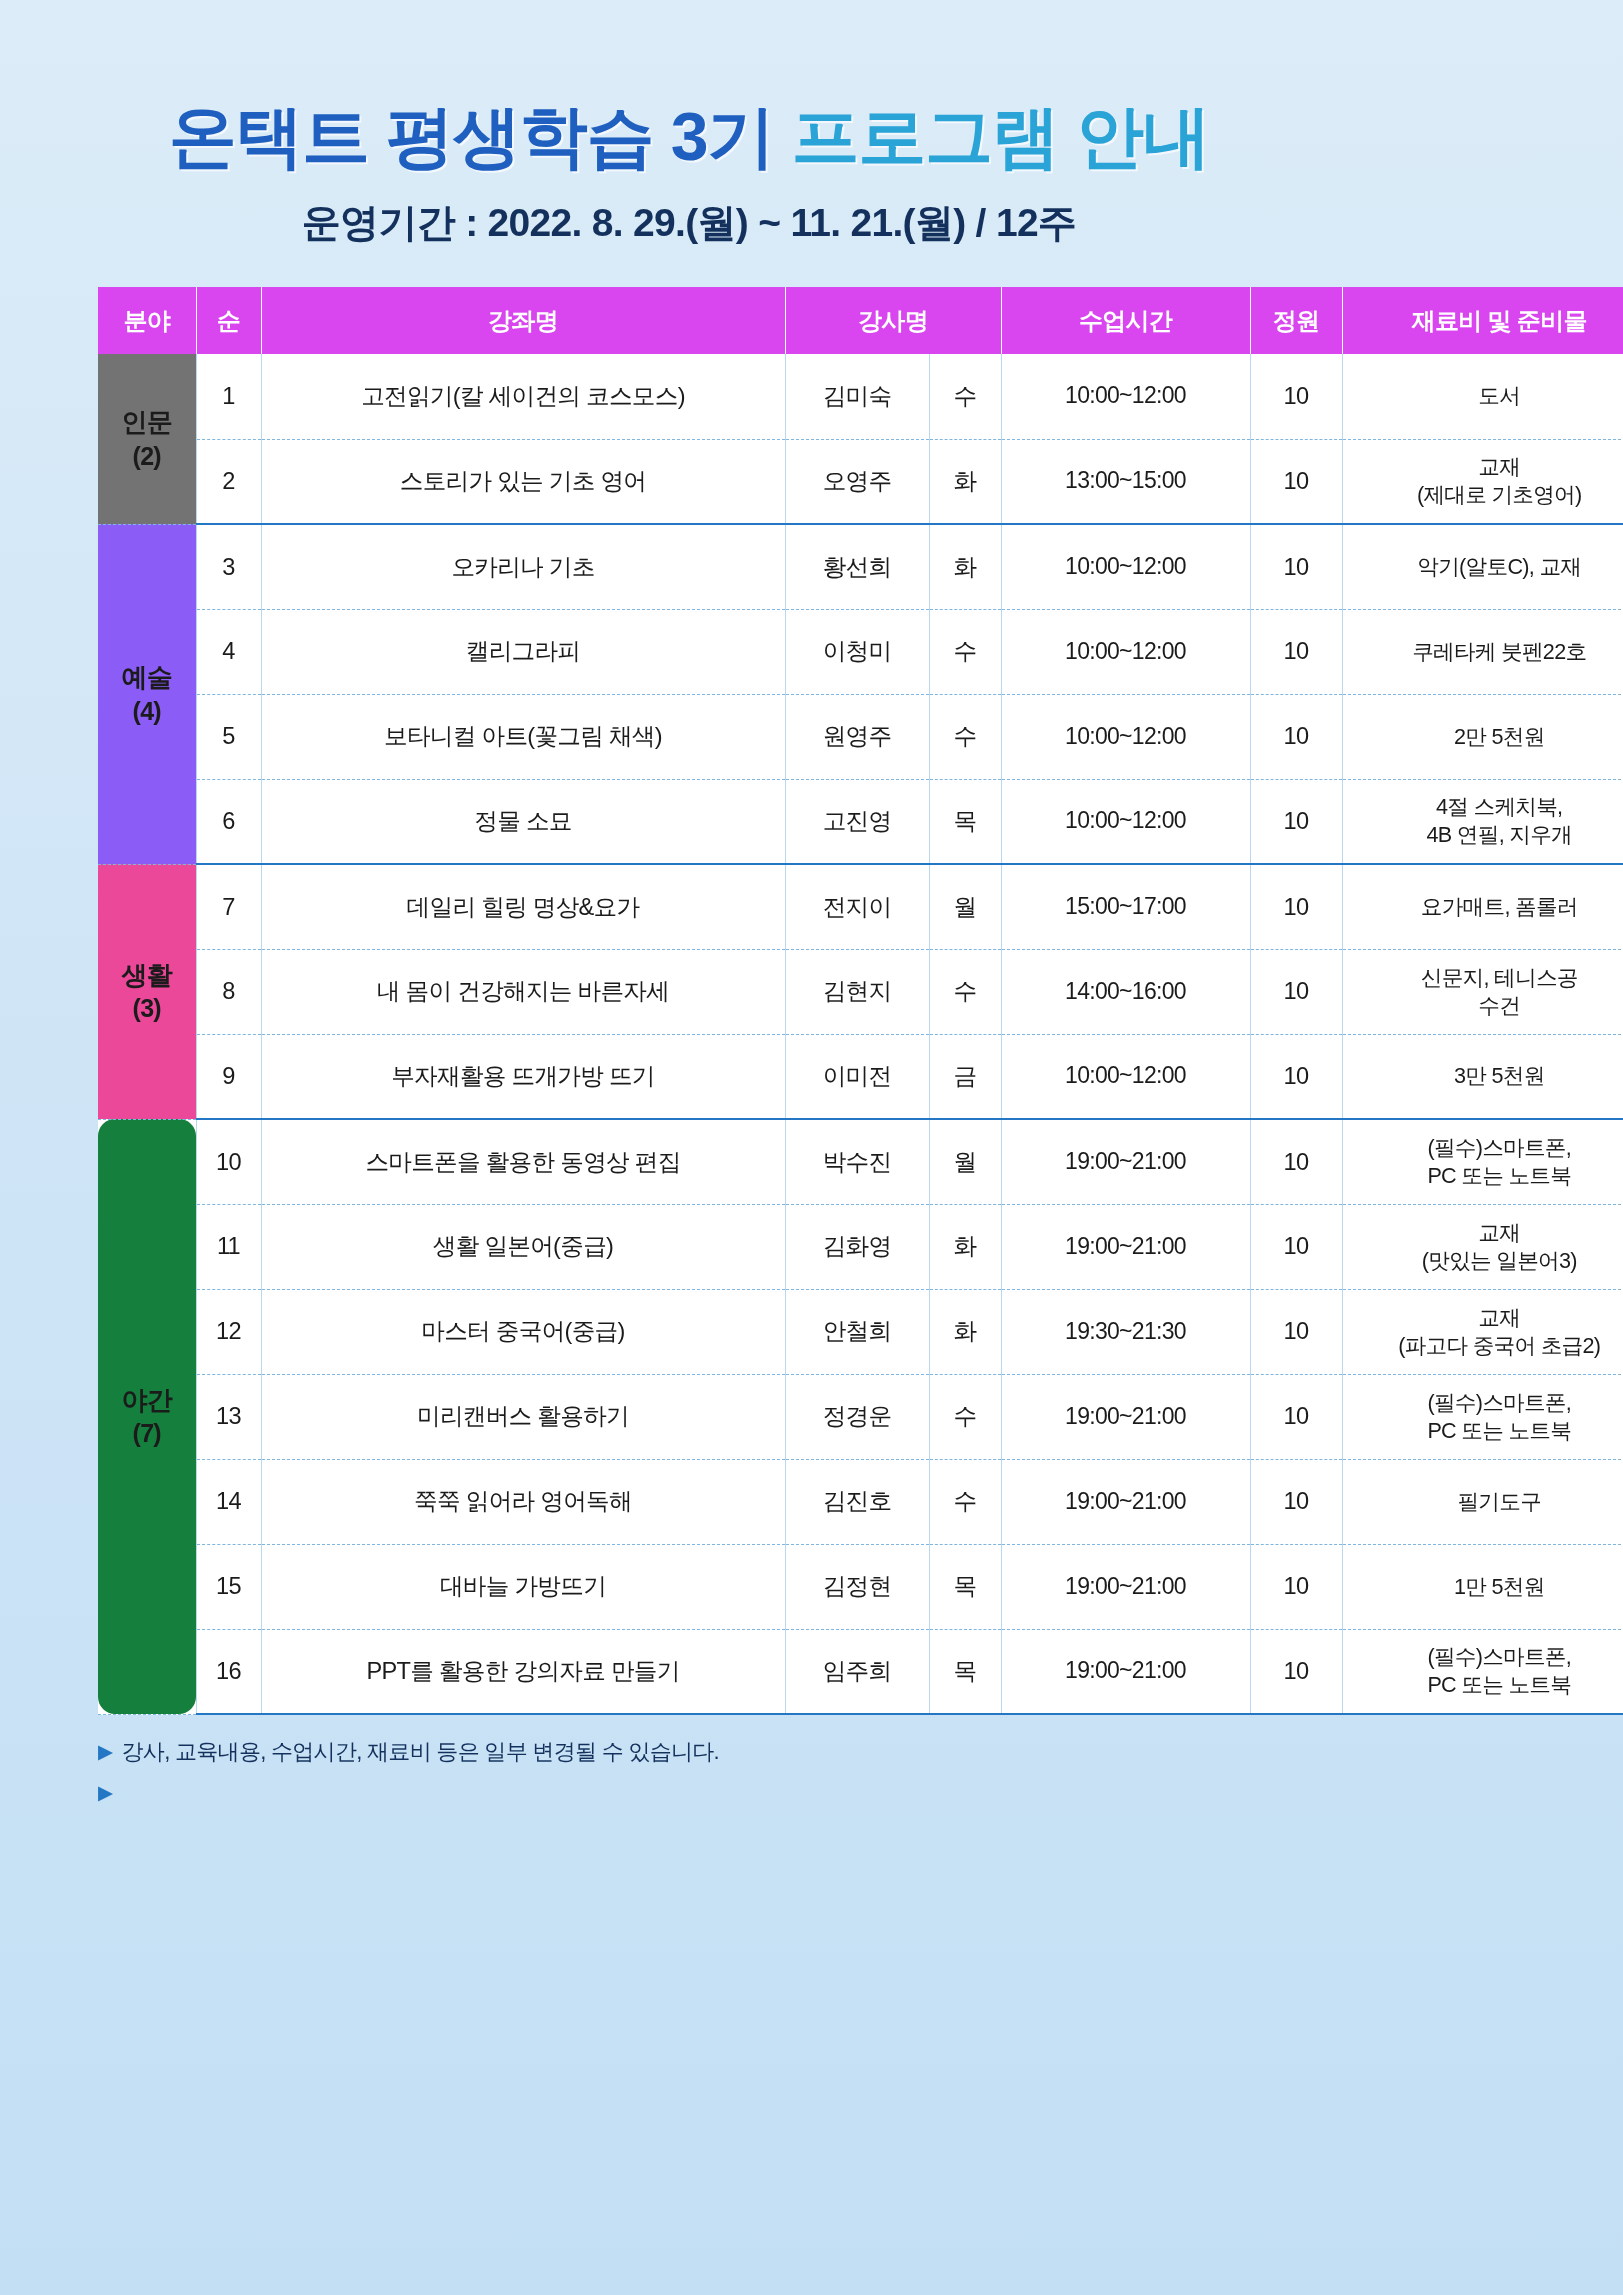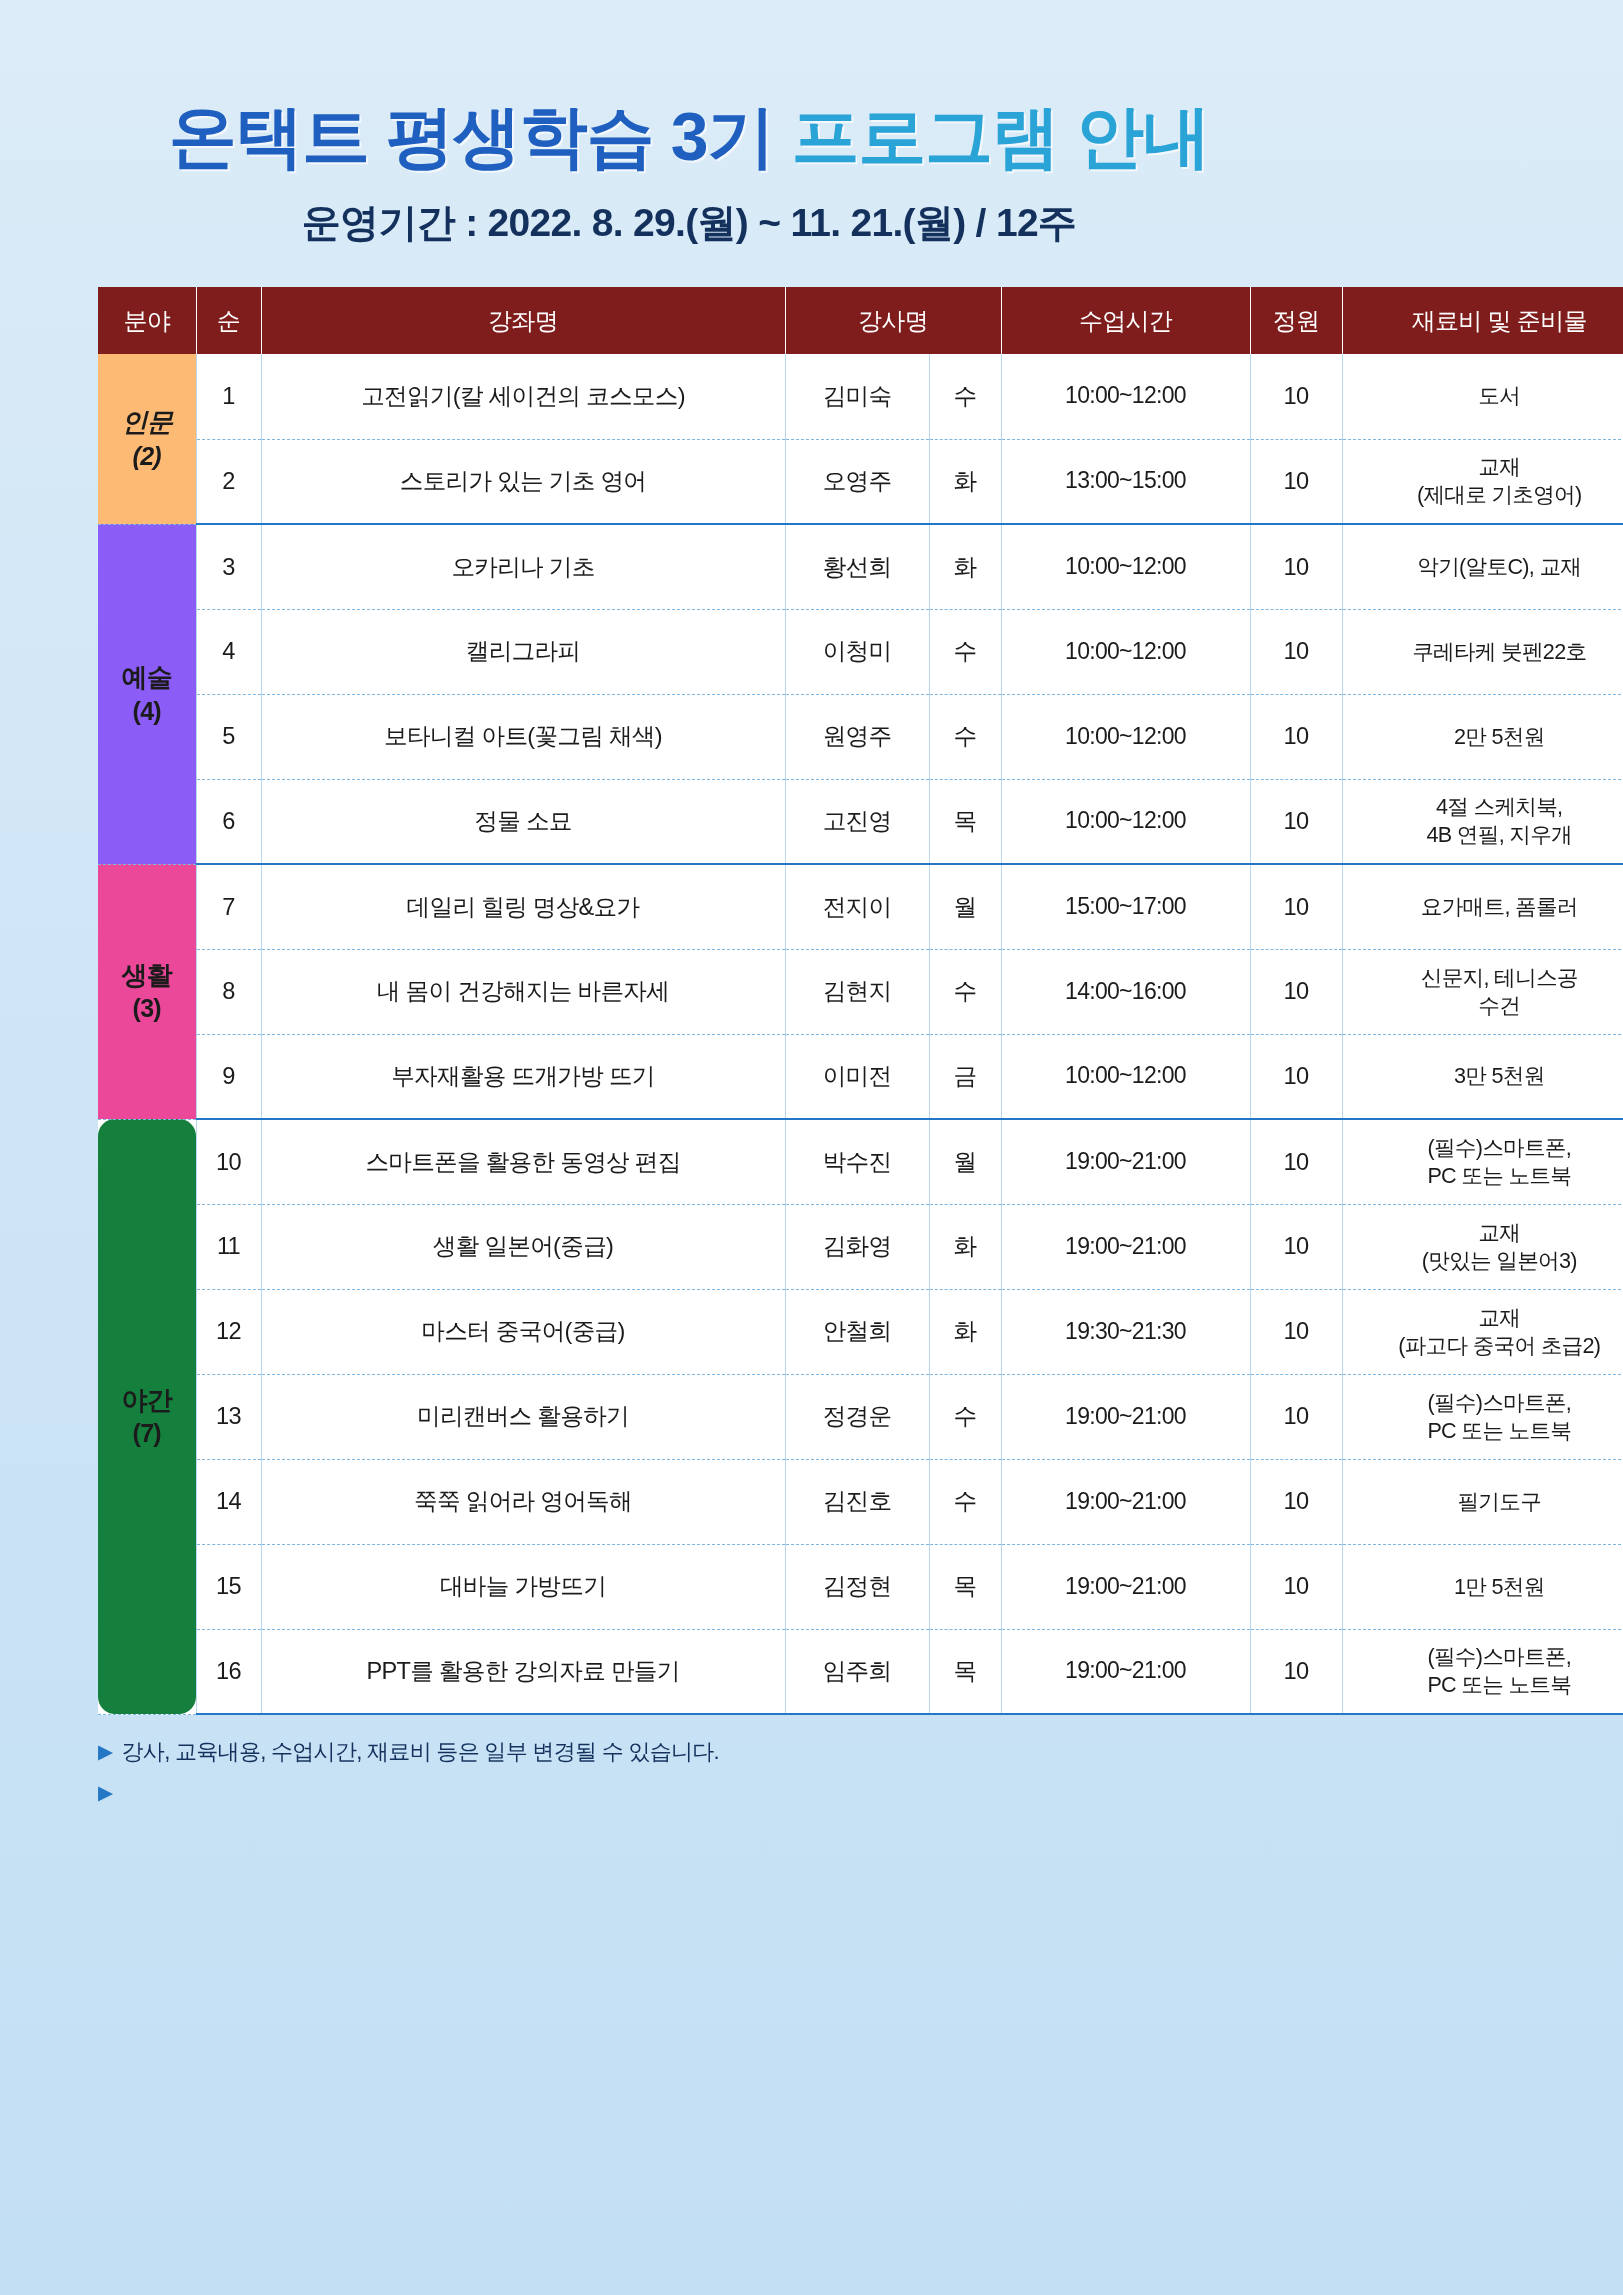--- a/index.html
+++ b/index.html
@@ -51,24 +51,24 @@
     margin-top: 37px;
   }
   table.schedule {
     width: 100%;
     border-collapse: collapse;
     table-layout: fixed;
     background: #ffffff;
     font-size: 22px;
   }
   table.schedule thead th {
-    background: #7f1d1d;
+    background: #d946ef;
     color: #ffffff;
     font-size: 24px;
-    font-weight: normal;
+    font-weight: bold;
     height: 65px;
     border-right: 1.3px solid #ffffff;
     letter-spacing: -0.7px;
   }
   table.schedule thead th:last-child {
     border-right: none;
   }
   table.schedule td {
     border-right: 1.3px solid #b9d7ee;
     border-bottom: 1.3px dashed #7fb6e0;
@@ -101,21 +101,21 @@
     font-size: 25px;
   }
   td.num { font-size: 23.6px; }
   td.name { font-size: 23.6px; }
   td.teacher { font-size: 23.6px; }
   td.day { font-size: 23.6px; }
   td.time { font-size: 23px; }
   td.cap { font-size: 23.6px; }
   td.mat { font-size: 21.6px; }
 
-  .cat-humanities { background: #fdba74; font-style: italic; }
+  .cat-humanities { background: #737373; }
   .cat-art        { background: #8b5cf6; }
   .cat-life       { background: #ec4899; }
   .cat-night      { background: #15803d; border-radius: 17px; }
 
   
   col.c-cat     { width: 98px; }
   col.c-num     { width: 65px; }
   col.c-name    { width: 524px; }
   col.c-teacher { width: 144px; }
   col.c-day     { width: 72px; }

